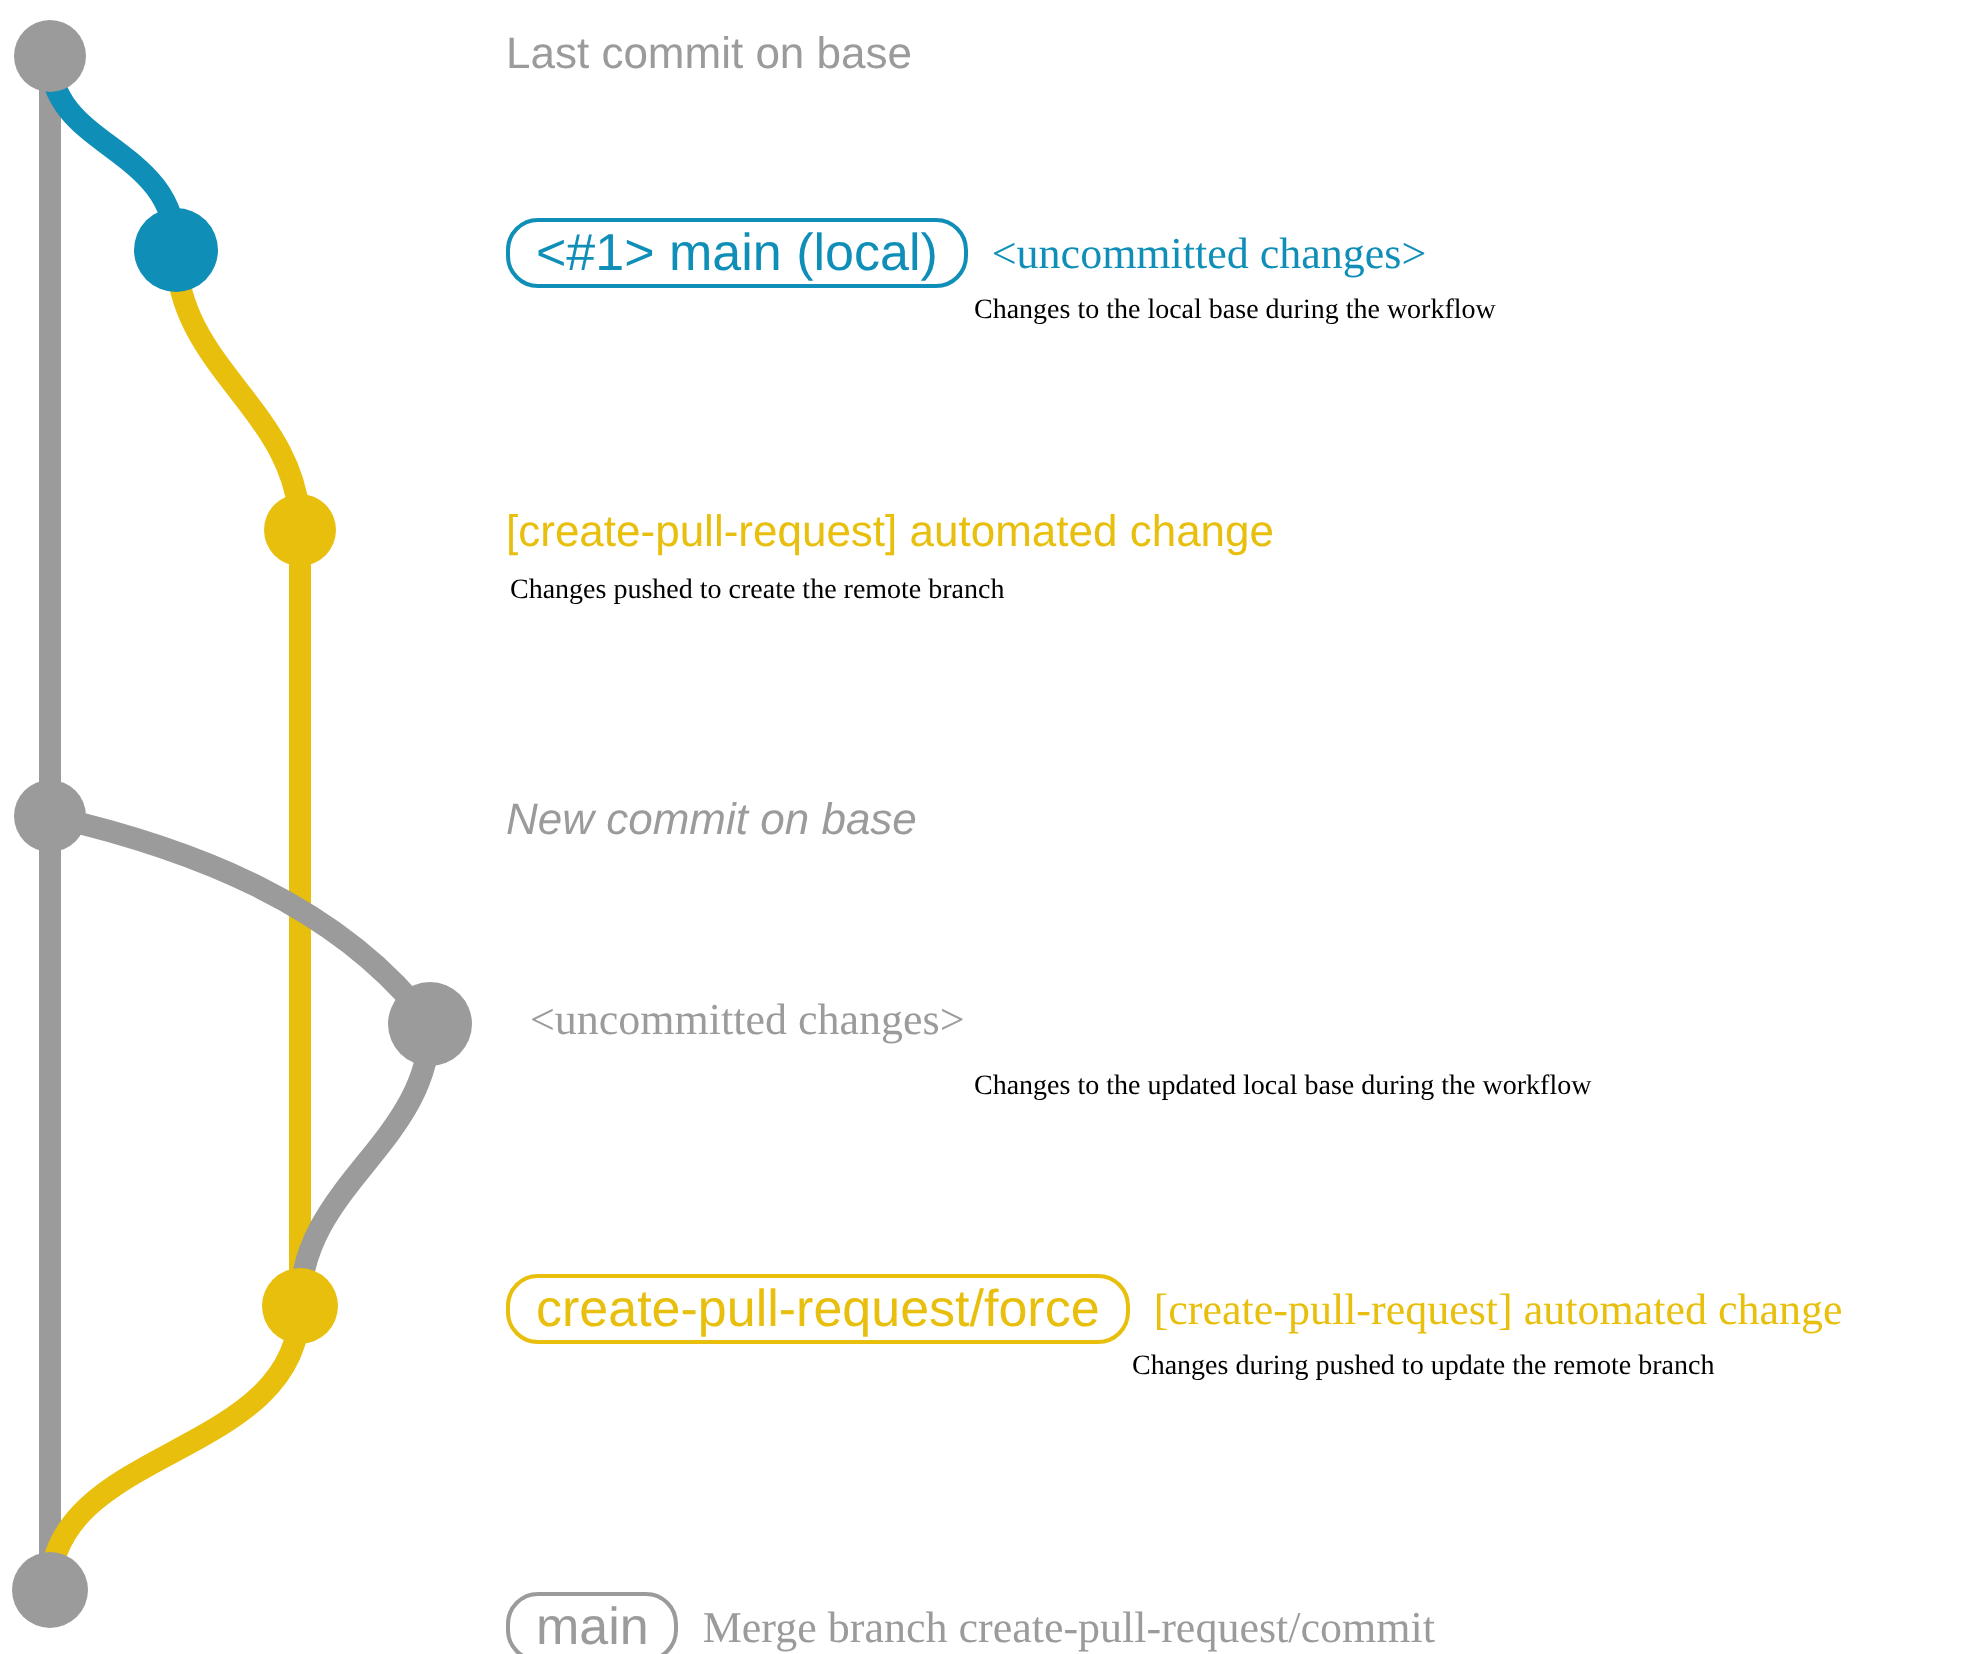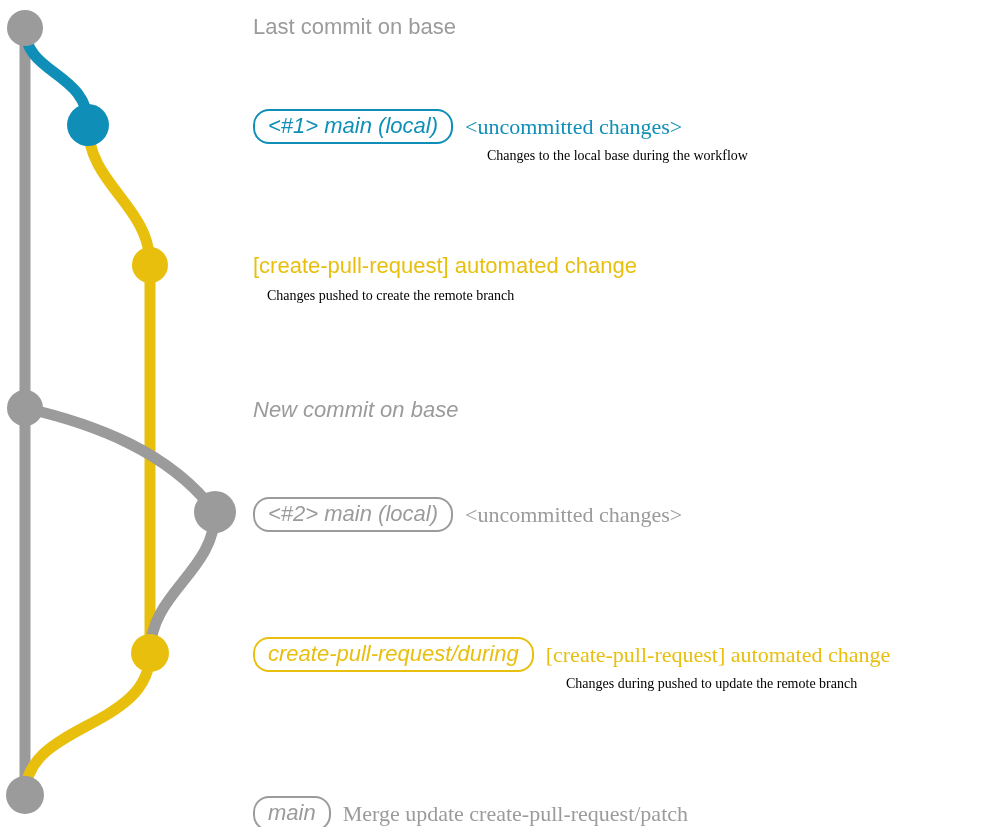--- a/index.html
+++ b/index.html
@@ -50,25 +50,24 @@
     display: flex;
     align-items: center;
     white-space: nowrap;
   }
 
   .badge {
     display: inline-block;
     border: 2px solid currentColor;
     border-radius: 16px;
     padding: 3px 13px 4px 13px;
-    font-size: 22px;
+    font-size: 26px;
     line-height: 24px;
     font-family: "Liberation Sans", sans-serif;
     white-space: nowrap;
-    font-style: italic;
   }
 
   .badge-text {
     font-size: 22px;
     line-height: 26px;
     margin-left: 12px;
     font-family: Liberation Serif, serif;
     white-space: nowrap;
   }
 
@@ -123,42 +122,42 @@
   <div class="row" style="top:109px;">
     <div class="labelline">
       <span class="badge c-blue">&lt;#1&gt; main (local)</span>
       <span class="badge-text c-blue">&lt;uncommitted changes&gt;</span>
     </div>
     <div class="subtext" style="left:234px; top:36px;">Changes to the local base during the workflow</div>
   </div>
 
   <div class="row" style="top:253px;">
     <div class="headline c-gold">[create-pull-request] automated change</div>
-    <div class="subtext" style="left:14px; top:32px;">Changes pushed to create the remote branch</div>
+    <div class="subtext" style="left:2px; top:32px;">Changes pushed to create the remote branch</div>
   </div>
 
   <div class="row" style="top:397px;font-style:italic;">
     <div class="headline c-gray">New commit on base</div>
   </div>
 
   <div class="row" style="top:497px;">
     <div class="labelline">
-      <span class="badge c-gray">&lt;#2&gt; main (local)</span>
       <span class="badge-text c-gray">&lt;uncommitted changes&gt;</span>
     </div>
+    <div class="subtext" style="left:234px; top:36px;">Changes to the updated local base during the workflow</div>
   </div>
 
   <div class="row" style="top:637px;">
     <div class="labelline">
-      <span class="badge c-gold">create-pull-request/during</span>
+      <span class="badge c-gold">create-pull-request/force</span>
       <span class="badge-text c-gold">[create-pull-request] automated change</span>
     </div>
     <div class="subtext" style="left:313px; top:36px;">Changes during pushed to update the remote branch</div>
   </div>
 
   <div class="row" style="top:796px;">
     <div class="labelline">
       <span class="badge c-gray">main</span>
-      <span class="badge-text c-gray">Merge update create-pull-request/patch</span>
+      <span class="badge-text c-gray">Merge branch create-pull-request/commit</span>
     </div>
   </div>
 
 </div>
 
 </body></html>

